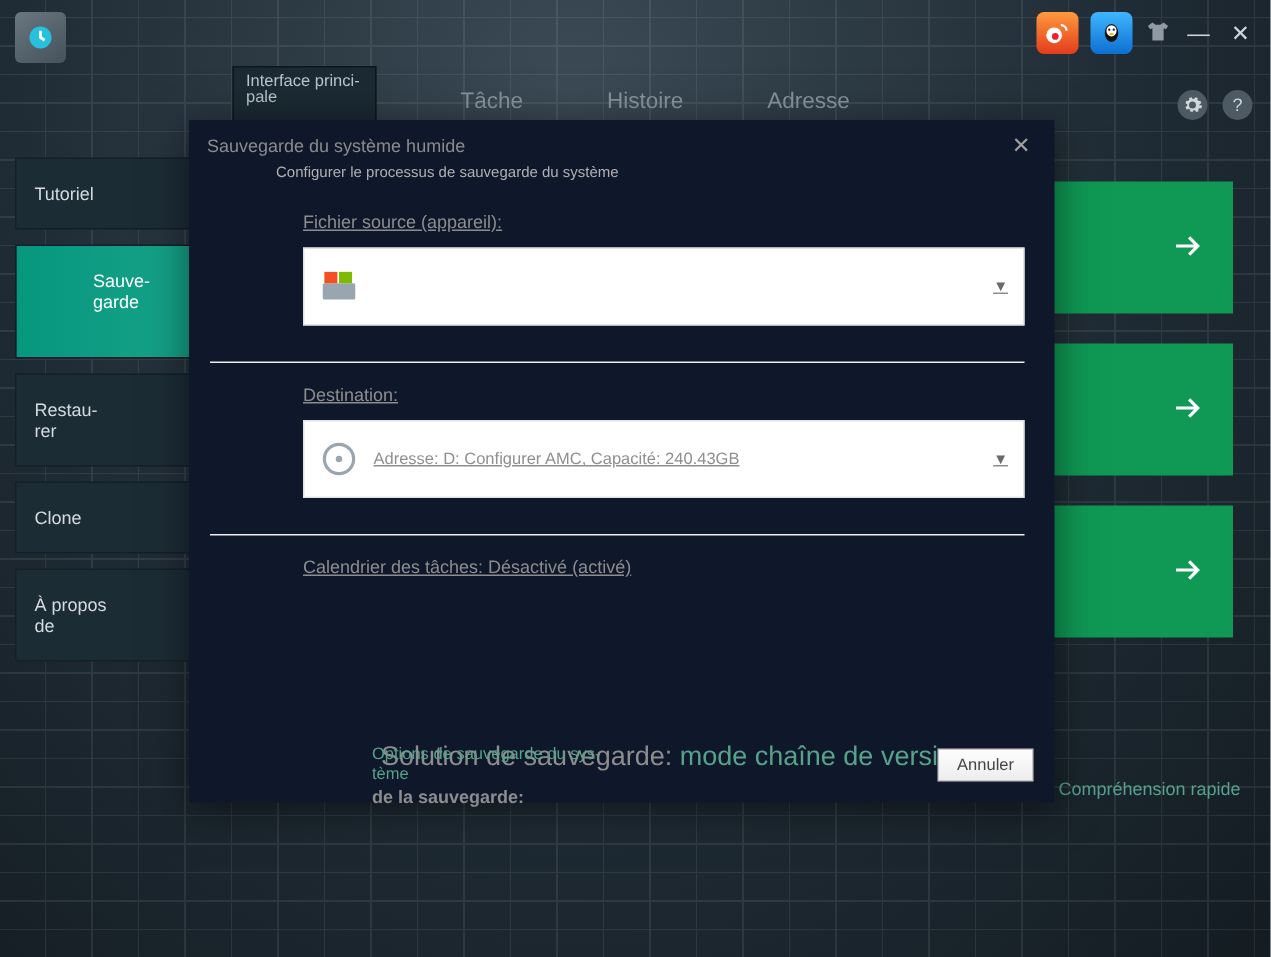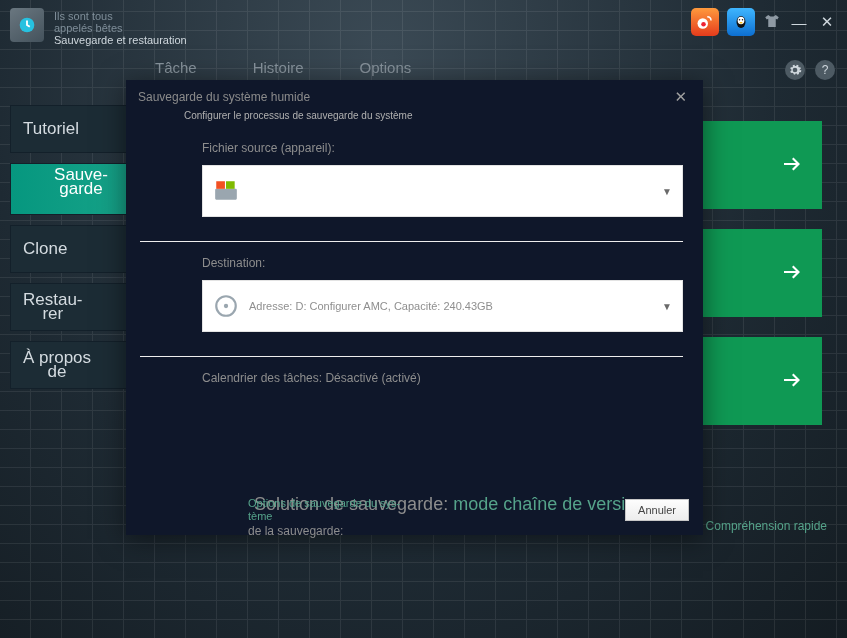--- a/index.html
+++ b/index.html
@@ -118,27 +118,26 @@
     position: absolute;
     left: 10px; top: 105px;
     width: 142px;
     display: flex;
     flex-direction: column;
     gap: 10px;
   }
   .side-item {
     background: #1c2c35;
     color: #d4dbe0;
-    font-size: 17px;
-    padding: 4px 12px;
+    font-size: 12px;
+    padding: 16px 12px;
     border: 1px solid #13202a;
     min-height: 48px;
     display:flex;align-items:center;
     line-height:14px;
-    text-align:center;
   }
   .side-item.active {
     background: linear-gradient(90deg,#06977f,#1aa58a);
     color: #ffffff;
     position:relative;
     flex-direction:column;
   }
   .side-item.active::after{
     content:"";
     position:absolute;
@@ -210,20 +209,21 @@
   .modal-sub{
     color:#b0b0b0;
     font-size:10px;
     padding:0 16px 8px 58px;
   }
   .modal-body{
     padding:12px 20px 4px 76px;
     flex:1;
     overflow:hidden;
     color:#8d8d8d;
+    text-decoration:underline;
   }
   .field-label{
     font-size:12px;
     color:#8d8d8d;
     margin-bottom:10px;
   }
   .select-box{
     border:1px solid #e3e3e3;
     padding:12px 10px;
     display:flex;
@@ -324,25 +324,20 @@
 
 <div class="bg-pattern"></div>
 
 <div class="header">
   <div class="app-logo">
     <svg viewBox="0 0 24 24">
         <circle cx="12" cy="12" r="8" fill="#27c1e0"></circle>
         <path d="M12 7v5l3 2" stroke="#fff" stroke-width="2" fill="none"></path>
       </svg>
   </div>
-  <div class="app-titles">
-    <div class="app-title-1">Ils sont tous</div>
-    <div class="app-title-1">appelés bêtes</div>
-    <div class="app-title-2">Sauvegarde et restauration</div>
-  </div>
   <div class="header-right">
     <div class="ext-icon weibo">
       <svg width="18" height="18" viewBox="0 0 24 24">
           <circle cx="9" cy="14" r="7" fill="#fff"></circle>
           <circle cx="10" cy="15" r="3" fill="#e23"></circle>
           <path d="M15 5c3 0 5 2 5 5" stroke="#fff" stroke-width="2" fill="none"></path>
         </svg>
     </div>
     <div class="ext-icon qq">
       <svg width="18" height="18" viewBox="0 0 24 24">
@@ -357,23 +352,25 @@
       <svg viewBox="0 0 24 24">
           <path d="M7 4l-4 3 2 3 2-1v11h10V9l2 1 2-3-4-3-3 2h-4z"></path>
         </svg>
     </div>
     <div class="win-btn">—</div>
     <div class="win-btn">✕</div>
   </div>
 </div>
 
 <div class="top-tabs">
+  <div class="top-tab-main" style="white-space:pre-line">Interface princi-
+pale</div>
   <div class="top-tab">Tâche</div>
   <div class="top-tab">Histoire</div>
-  <div class="top-tab">Options</div>
+  <div class="top-tab">Adresse</div>
 </div>
 <div class="top-right-icons">
   <div class="circle-icon">
     <svg width="14" height="14" viewBox="0 0 24 24" fill="#cfd7dd">
         <path d="M12 8a4 4 0 100 8 4 4 0 000-8zm9 4l2 1-1 3-2-.5a8 8 0 01-1.5 1.5l.5 2-3 1-1-2a8 8 0 01-2 0l-1 2-3-1 .5-2A8 8 0 017 16.5L5 17l-1-3 2-1a8 8 0 010-2l-2-1 1-3 2 .5A8 8 0 018.5 6L8 4l3-1 1 2a8 8 0 012 0l1-2 3 1-.5 2A8 8 0 0119 7.5l2-.5 1 3-2 1a8 8 0 010 2z"></path>
       </svg>
   </div>
   <div class="circle-icon">?</div>
 </div>
 
@@ -382,25 +379,25 @@
     <span style="white-space:pre-line">Tutoriel</span>
   </div>
   <div class="side-item active">
     <span style="white-space:pre-line">Sauve-
 garde</span>
     <svg viewBox="0 0 24 24">
         <path d="M4 4h7v7H4zM13 4h7v7h-7zM4 13h7v7H4zM13 13h7v7h-7z"></path>
       </svg>
   </div>
   <div class="side-item">
-    <span style="white-space:pre-line">Clone</span>
-  </div>
-  <div class="side-item">
     <span style="white-space:pre-line">Restau-
 rer</span>
+  </div>
+  <div class="side-item">
+    <span style="white-space:pre-line">Clone</span>
   </div>
   <div class="side-item">
     <span style="white-space:pre-line">À propos
 de</span>
   </div>
 </div>
 
 <div class="main-area">
   <div class="green-card gc1">
     <span class="green-arrow"><svg viewBox="0 0 24 24">
@@ -458,21 +455,21 @@
       <hr class="hr">
 
       <div class="schedule-row">Calendrier des tâches: Désactivé (activé)</div>
     </div>
 
     <div class="solution-row">
       <span>Solution de sauvegarde: </span><span class="mode">mode chaîne de version</span>
     </div>
 
     <div class="name-row">
-      <span style="max-width:130px;text-align:left;">de la sauvegarde:</span>
+      <span style="max-width:130px;text-align:left;font-weight:bold;">de la sauvegarde:</span>
     </div>
 
     <div class="footer-row">
       <div class="opts-link" style="white-space:pre-line">Options de sauvegarde du sys-
 tème</div>
       <div class="footer-btns">
         <div class="btn">Annuler</div>
       </div>
     </div>
   </div>

